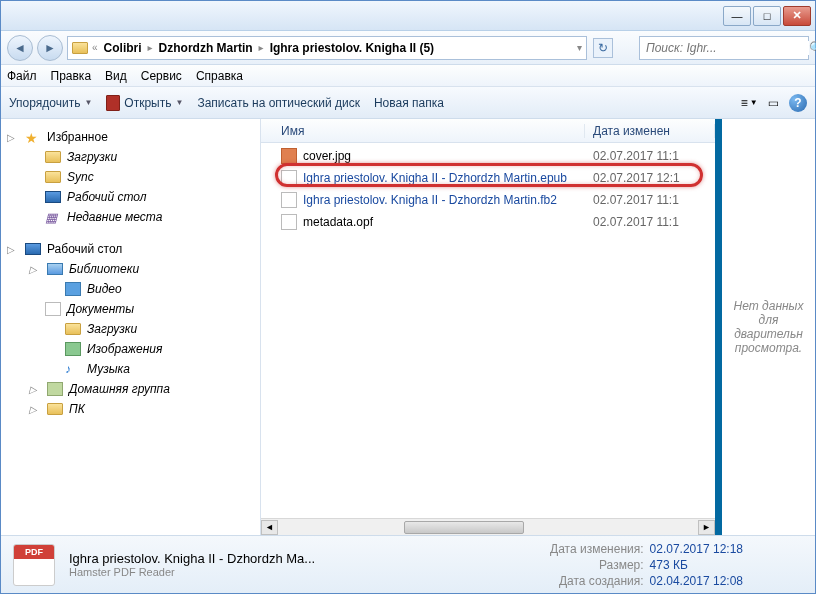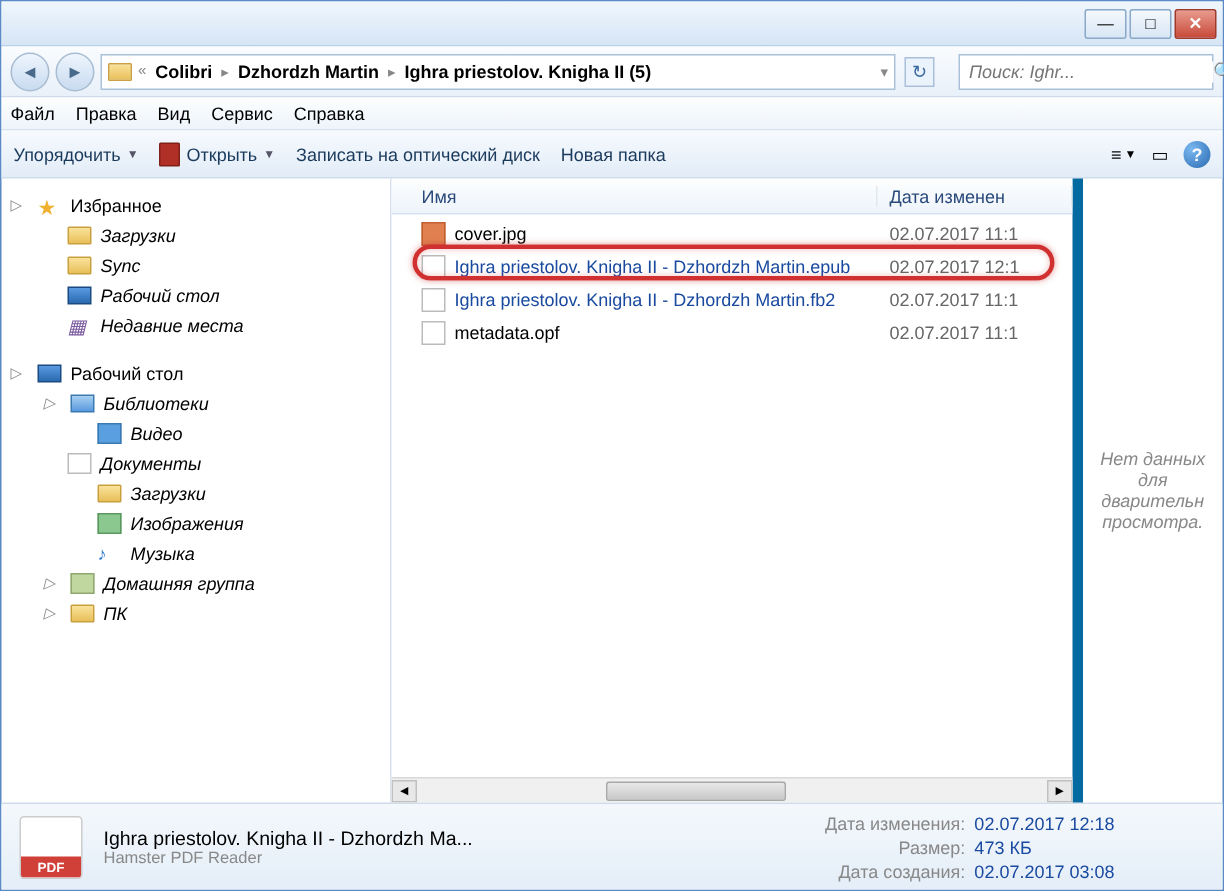--- a/index.html
+++ b/index.html
@@ -8,21 +8,21 @@
 .titlebar { height: 30px; background: linear-gradient(to bottom, #f0f6fd, #d6e5f5); border-bottom: 1px solid #b8d0e8; display: flex; justify-content: flex-end; align-items: center; padding-right: 4px; }
 .winbtns { display: flex; gap: 2px; }
 .winbtn { width: 28px; height: 20px; border: 1px solid #8aa8c8; background: linear-gradient(to bottom,#f4f8fc,#d8e6f5); display: flex; align-items: center; justify-content: center; font-size: 11px; border-radius: 2px; cursor: pointer; }
 .winbtn.close { background: linear-gradient(to bottom,#e89b8e,#c84a3a); border-color: #a03a2c; color: #fff; font-weight: bold; }
 .navbar { height: 34px; background: linear-gradient(to bottom,#fafcfe,#e8f0f9); border-bottom: 1px solid #cedceb; display: flex; align-items: center; padding: 0 6px; gap: 4px; }
 .navbtn { width: 26px; height: 26px; border-radius: 50%; border: 1px solid #a8bcd2; background: linear-gradient(to bottom,#eef5fd,#c8dbf0); display: flex; align-items: center; justify-content: center; color: #4a6a8c; cursor: pointer; }
 .addressbar { flex: 1; height: 24px; border: 1px solid #aac0da; background: #fff; display: flex; align-items: center; padding: 0 4px; gap: 4px; }
 .crumb { display: flex; align-items: center; gap: 4px; padding: 0 2px; cursor: pointer; font-weight: bold; }
 .crumb-sep { color: #888; font-size: 10px; }
 .refresh { width: 20px; height: 20px; border: 1px solid #aac0da; background: #eaf2fb; display: flex; align-items: center; justify-content: center; cursor: pointer; margin-left: 2px; color: #3a6aa0; }
-.searchbox { width: 170px; height: 24px; border: 1px solid #aac0da; background: #fff; margin-left: 12px; display: flex; align-items: center; }
+.searchbox { width: 170px; height: 24px; border: 1px solid #aac0da; background: #fff; margin-left: 22px; display: flex; align-items: center; }
 .searchbox input { border: none; flex: 1; padding: 0 6px; color: #888; outline: none; font-style: italic; }
 .searchbox .sicon { width: 22px; text-align: center; color: #5a7ca0; }
 .menubar { height: 22px; background: linear-gradient(to bottom,#fdfefe,#eef4fb); border-bottom: 1px solid #d8e2ee; display: flex; align-items: center; padding: 0 6px; gap: 14px; }
 .menubar span { cursor: pointer; }
 .toolbar { height: 32px; background: linear-gradient(to bottom,#f7fafe,#e2ecf7); border-bottom: 1px solid #cedceb; display: flex; padding: 0 8px; gap: 14px; }
 .tbtn { display: flex; align-items: center; gap: 4px; cursor: pointer; color: #1a3a5c; }
 .tbtn .drop { font-size: 8px; color: #556; }
 .bookicon { width: 14px; height: 16px; background: #b03028; border: 1px solid #802018; border-radius: 1px; }
 .toolbar-right { margin-left: auto; display: flex; gap: 10px; align-items: center; }
 .viewicon { display:flex; align-items:center; gap:2px; cursor:pointer; }
@@ -51,21 +51,21 @@
 .row .fname { flex: 1; color: #1a4aa0; white-space: nowrap; overflow: hidden; text-overflow: ellipsis; }
 .row .fname.black { color: #000; }
 .row .fdate { width: 130px; color: #666; padding-left: 8px; }
 .highlight { position: absolute; border: 3px solid #d03030; border-radius: 14px; left: 14px; top: 44px; width: 428px; height: 24px; pointer-events: none; box-shadow: 0 0 4px rgba(200,40,40,0.5), inset 0 0 4px rgba(200,40,40,0.3); }
 .preview { width: 100px; border-left: 7px solid #0369a1; display: flex; align-items: center; justify-content: center; padding: 8px; text-align: center; color: #888; font-size: 11px; font-style: italic; }
 .hscroll { position: absolute; bottom: 0; left: 0; right: 0; height: 17px; background: #f0f0f0; border-top: 1px solid #d8d8d8; display: flex; align-items: center; }
 .hscroll .track { flex: 1; height: 15px; position: relative; }
 .hscroll .thumb { position: absolute; left: 30%; width: 120px; height: 13px; top: 1px; background: linear-gradient(to bottom,#e8e8e8,#c8c8c8); border: 1px solid #a8a8a8; border-radius: 2px; }
 .hscroll .arr { width: 17px; height: 15px; background: #e8e8e8; border: 1px solid #c0c0c0; text-align: center; font-size: 9px; line-height: 13px; cursor: pointer; }
 .statusbar { height: 58px; background: linear-gradient(to bottom,#f4f8fc,#e4eef8); border-top: 1px solid #cedceb; display: flex; align-items: center; padding: 6px 12px; gap: 14px; }
-.sb-icon { width: 42px; height: 42px; background: #fff; border: 1px solid #ccc; border-radius: 3px; display: flex; flex-direction: column; justify-content: flex-end; overflow: hidden; }
+.sb-icon { width: 42px; height: 42px; background: #fff; border: 1px solid #ccc; border-radius: 3px; display: flex; flex-direction: column; overflow: hidden; }
 .sb-icon .pdfbar { background: #d04038; color: #fff; font-size: 9px; text-align: center; font-weight: bold; padding: 2px 0; }
 .sb-main { flex: 0 0 auto; }
 .sb-title { font-size: 13px; color: #000; }
 .sb-sub { color: #888; font-size: 11px; }
 .sb-props { display: flex; flex-direction: column; gap: 2px; margin-left: auto; margin-right: 60px; }
 .sb-prop { display: flex; gap: 6px; font-size: 11px; }
 .sb-prop .lbl { color: #888; text-align: right; width: 110px; }
 .sb-prop .val { color: #1a4aa0; }
 .folder-crumb { width:16px; height:12px; background: linear-gradient(to bottom,#fae29a,#e8c05a); border:1px solid #c8a040; border-radius:1px; display:inline-block; }
 </style>
@@ -250,18 +250,18 @@
       <div class="sb-prop">
           <span class="lbl">Дата изменения:</span>
           <span class="val">02.07.2017 12:18</span>
         </div>
       <div class="sb-prop">
           <span class="lbl">Размер:</span>
           <span class="val">473 КБ</span>
         </div>
       <div class="sb-prop">
           <span class="lbl">Дата создания:</span>
-          <span class="val">02.07.2017 03:08</span>
+          <span class="val">02.04.2017 12:08</span>
         </div>
     </div>
   </div>
 
 </div>
 
 </body></html>

